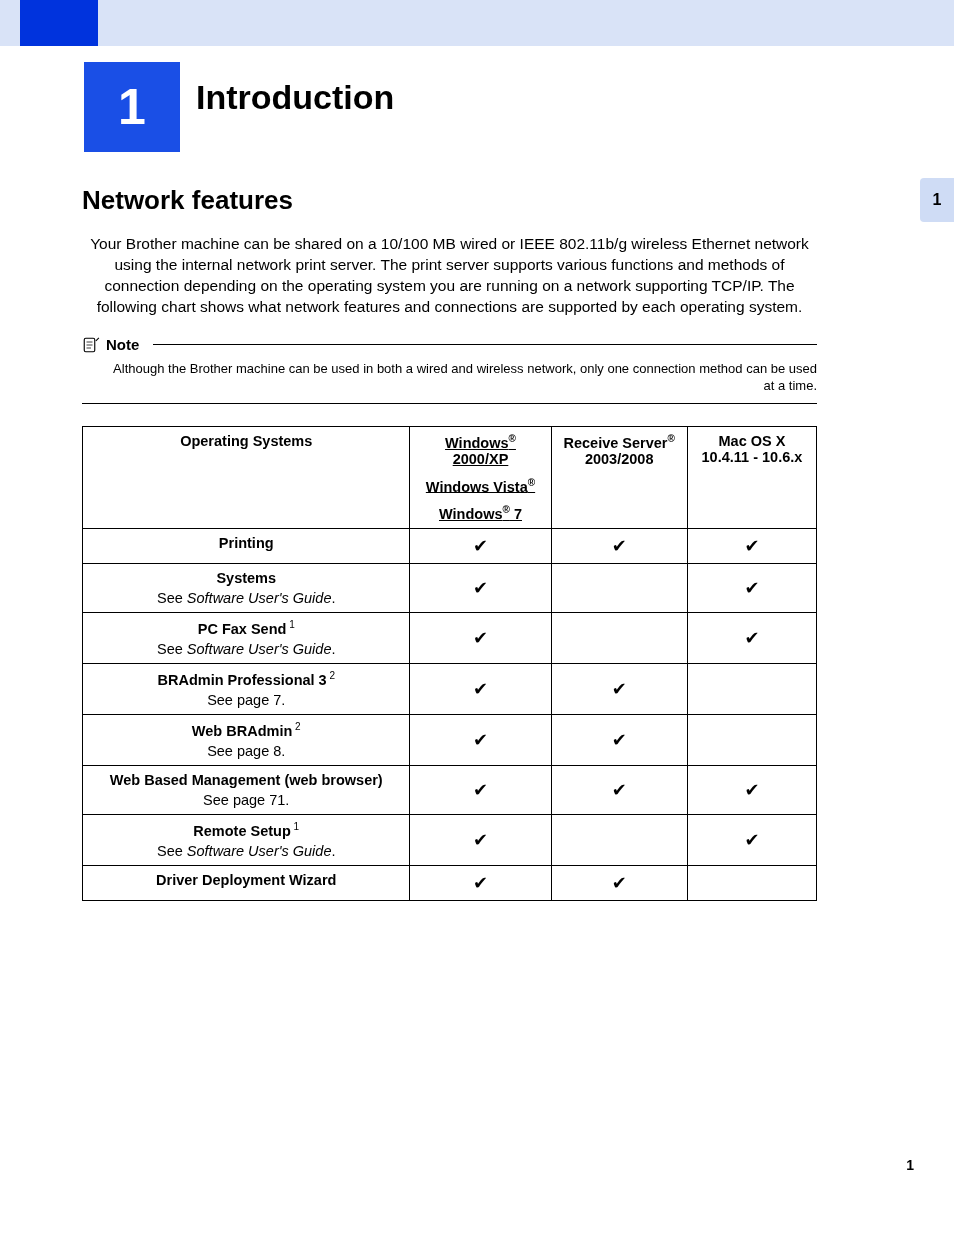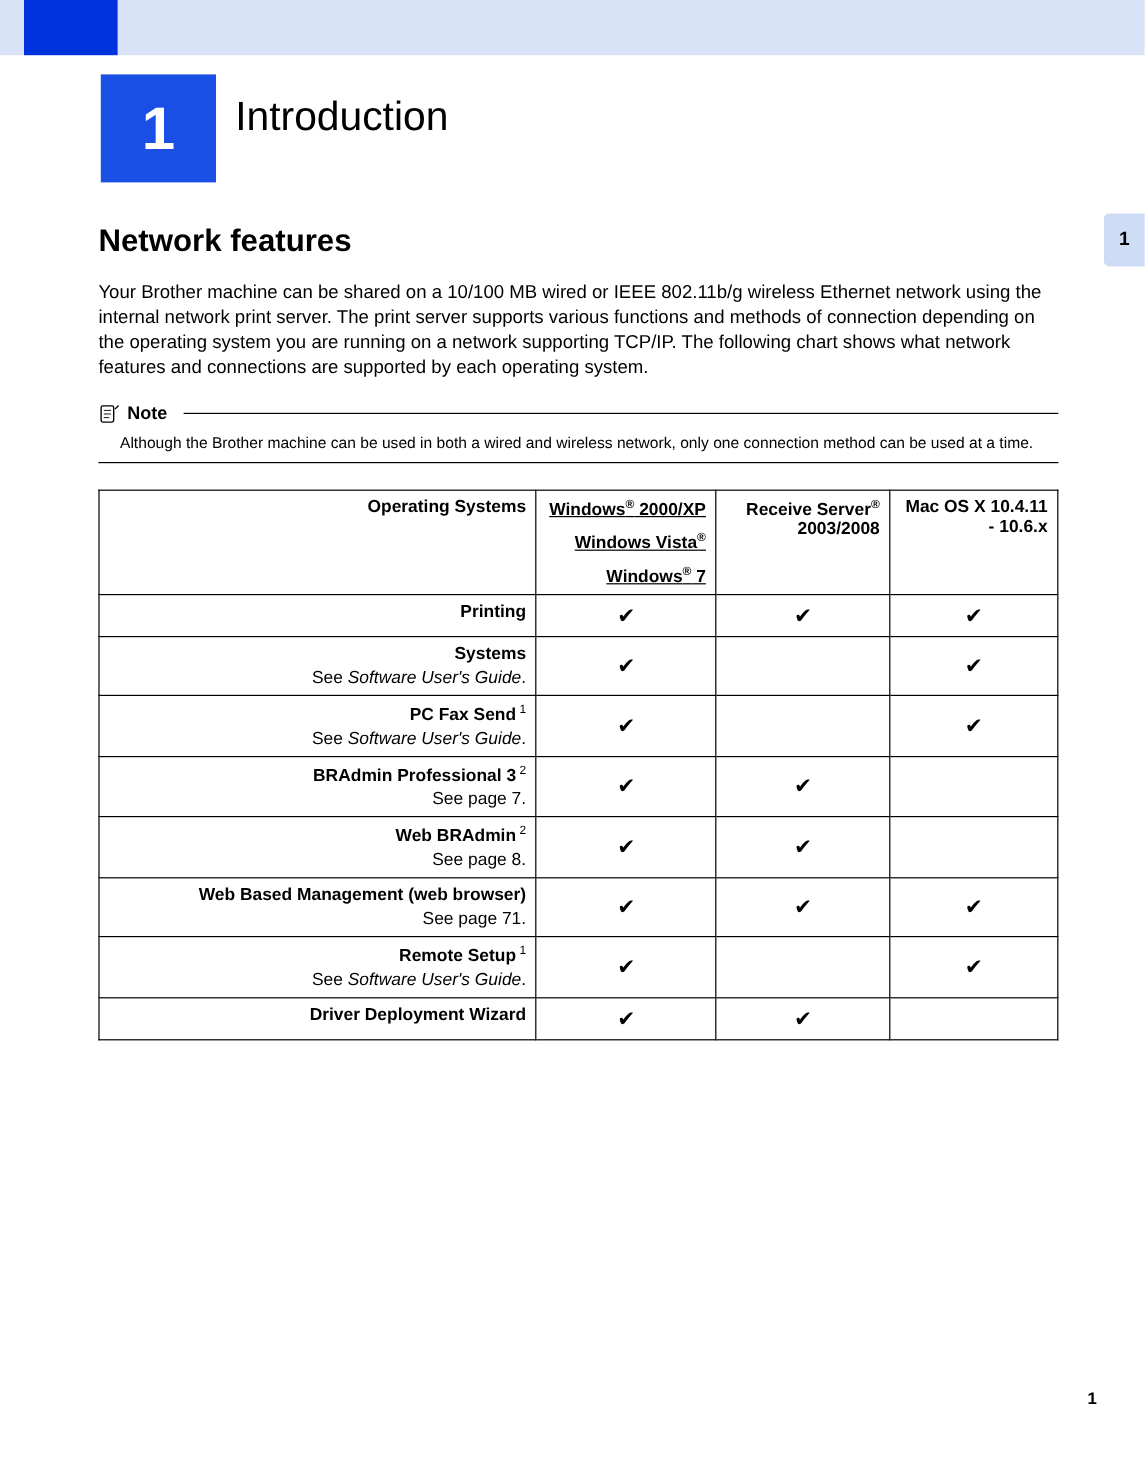--- a/index.html
+++ b/index.html
@@ -32,54 +32,56 @@
     font-size: 50px;
     font-weight: bold;
     display: flex;
     align-items: center;
     justify-content: center;
   }
   .chapter-title {
     position: absolute;
     top: 78px; left: 196px;
     font-size: 34px;
-    font-weight: normal;
+    font-weight: bold;
     color: #000;
   }
   .side-tab {
     position: absolute;
     top: 178px; right: 0;
     width: 34px; height: 44px;
     background: #cfdcf5;
     color: #000;
     font-size: 16px;
     font-weight: bold;
     display: flex;
     align-items: center;
     justify-content: center;
     border-radius: 4px 0 0 4px;
   }
   .content {
     position: absolute;
     top: 185px;
     left: 82px;
-    width: 800px;
+    width: 735px;
   }
   .section-title {
     font-size: 26px;
     font-weight: bold;
     margin-bottom: 18px;
   }
   .intro-text {
     font-size: 15.5px;
     line-height: 1.35;
     margin-bottom: 18px;
+    text-align: center;
   }
   .note-block {
     margin-bottom: 22px;
+    text-align: right;
   }
   .note-head {
     display: flex;
     align-items: center;
     gap: 6px;
     font-weight: bold;
     font-size: 15px;
   }
   .note-head .rule {
     flex: 1;
@@ -98,21 +100,21 @@
   }
   table.features {
     width: 100%;
     border-collapse: collapse;
     font-size: 14.5px;
   }
   table.features th, table.features td {
     border: 1.5px solid #000;
     padding: 6px 8px;
     vertical-align: top;
-    text-align: right;
+    text-align: center;
   }
   table.features th {
     font-weight: bold;
   }
   .col-os { width: 365px; }
   .col-win { width: 150px; }
   .col-srv { width: 145px; }
   .col-mac { width: 140px; }
   .os-hdr-inner div { margin-bottom: 10px; font-weight: bold; text-decoration: underline; }
   .os-hdr-inner div:last-child { margin-bottom: 0; }

